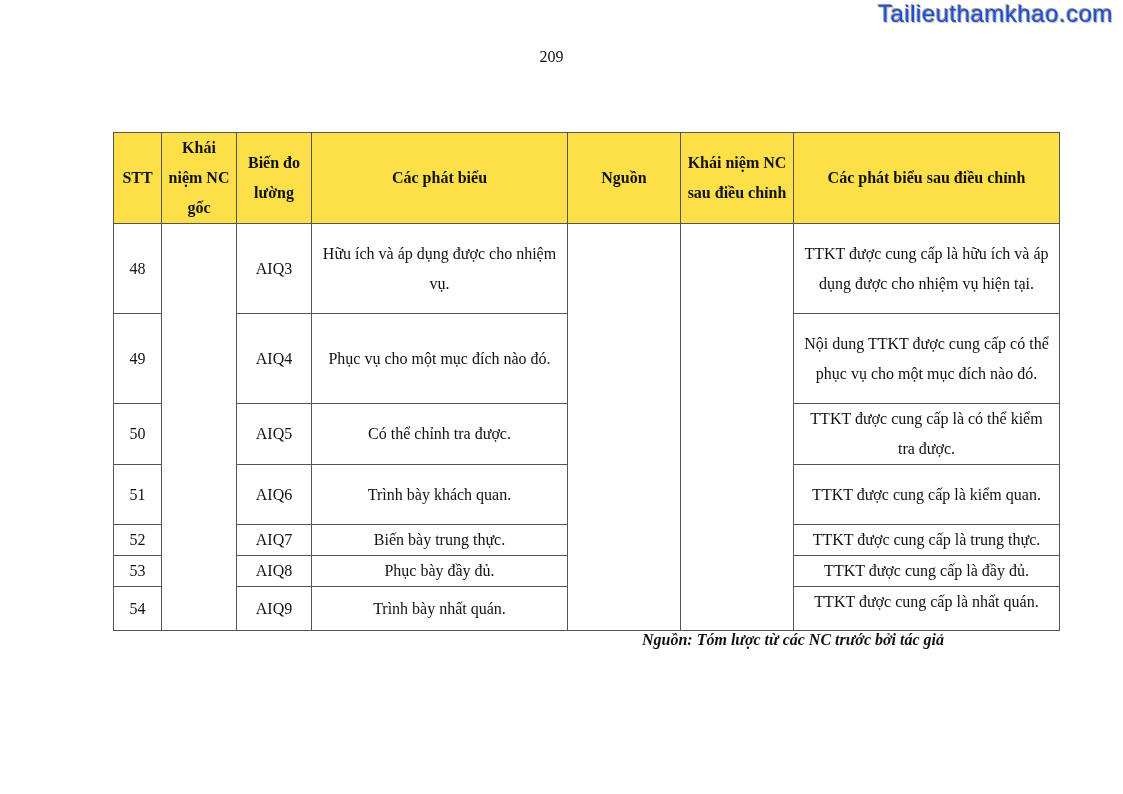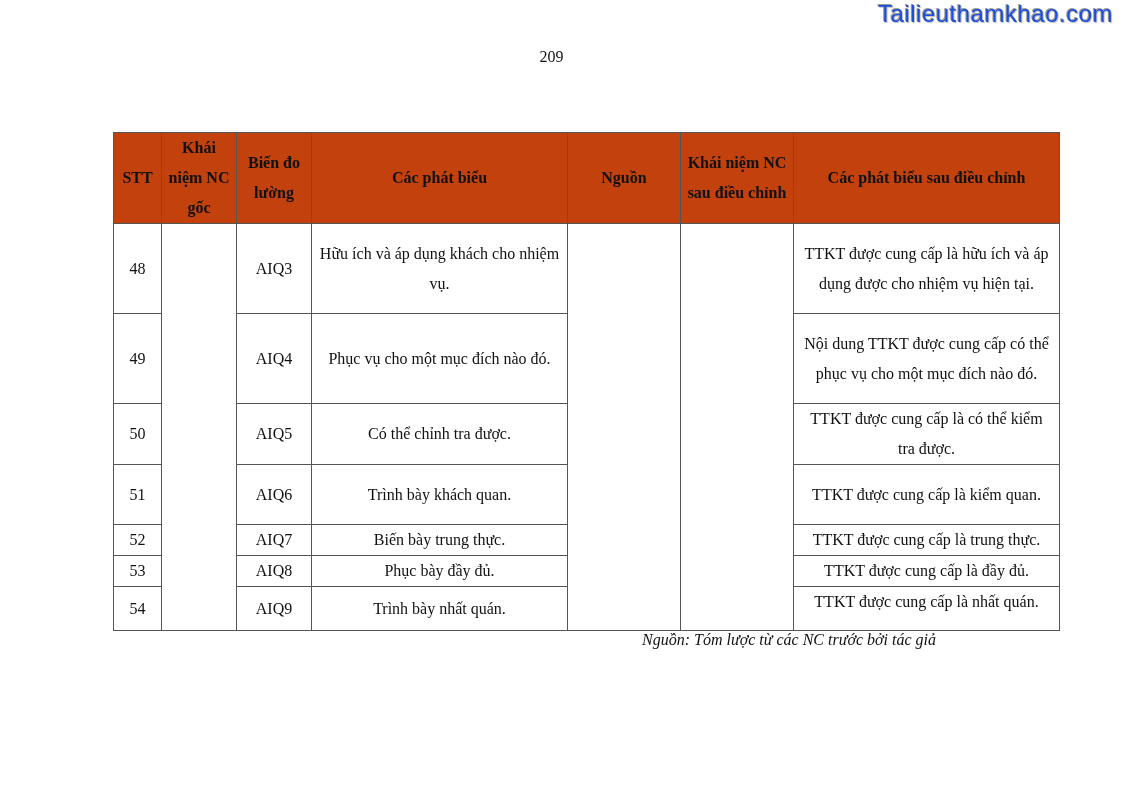--- a/index.html
+++ b/index.html
@@ -17,25 +17,25 @@
     position:absolute; left:0; width:1103px; top:48px; text-align:center; font-size:16px;
   }
   table.data {
     position:absolute; left:113px; top:132px; width:946px;
     border-collapse:collapse; table-layout:fixed; font-size:16px;
   }
   table.data th, table.data td {
     border:1px solid #555; text-align:center; vertical-align:middle;
     padding:0 6px; line-height:30px;
   }
-  table.data thead th { background:#c2410c; font-weight:bold; height:89px; }
+  table.data thead th { background:#fde047; font-weight:bold; height:89px; }
   td.stt, td.code { font-weight:normal; }
   td.blank { background:#fff; }
   .caption {
-    position:absolute; left:642px; top:631px; font-size:16px; font-style:italic;
+    position:absolute; left:642px; top:631px; font-size:16px; font-style:italic;font-weight:bold;
   }
 </style>
 </head>
 <body>
 
 <div class="watermark">Tailieuthamkhao.com</div>
 <div class="page-number">209</div>
 
 <table class="data">
   <colgroup>
@@ -56,21 +56,21 @@
       <th>Nguồn</th>
       <th>Khái niệm NC sau điều chỉnh</th>
       <th>Các phát biểu sau điều chỉnh</th>
     </tr>
   </thead>
   <tbody>
     <tr style="height:90px">
       <td class="stt">48</td>
       <td class="blank" rowspan="7"></td>
       <td class="code">AIQ3</td>
-      <td>Hữu ích và áp dụng khách cho nhiệm vụ.</td>
+      <td>Hữu ích và áp dụng được cho nhiệm vụ.</td>
       <td class="blank" rowspan="7"></td>
       <td class="blank" rowspan="7"></td>
       <td>TTKT được cung cấp là hữu ích và áp dụng được cho nhiệm vụ hiện tại.</td>
     </tr>
     <tr style="height:90px">
       <td class="stt">49</td>
       <td class="code">AIQ4</td>
       <td>Phục vụ cho một mục đích nào đó.</td>
       <td>Nội dung TTKT được cung cấp có thể phục vụ cho một mục đích nào đó.</td>
     </tr>

